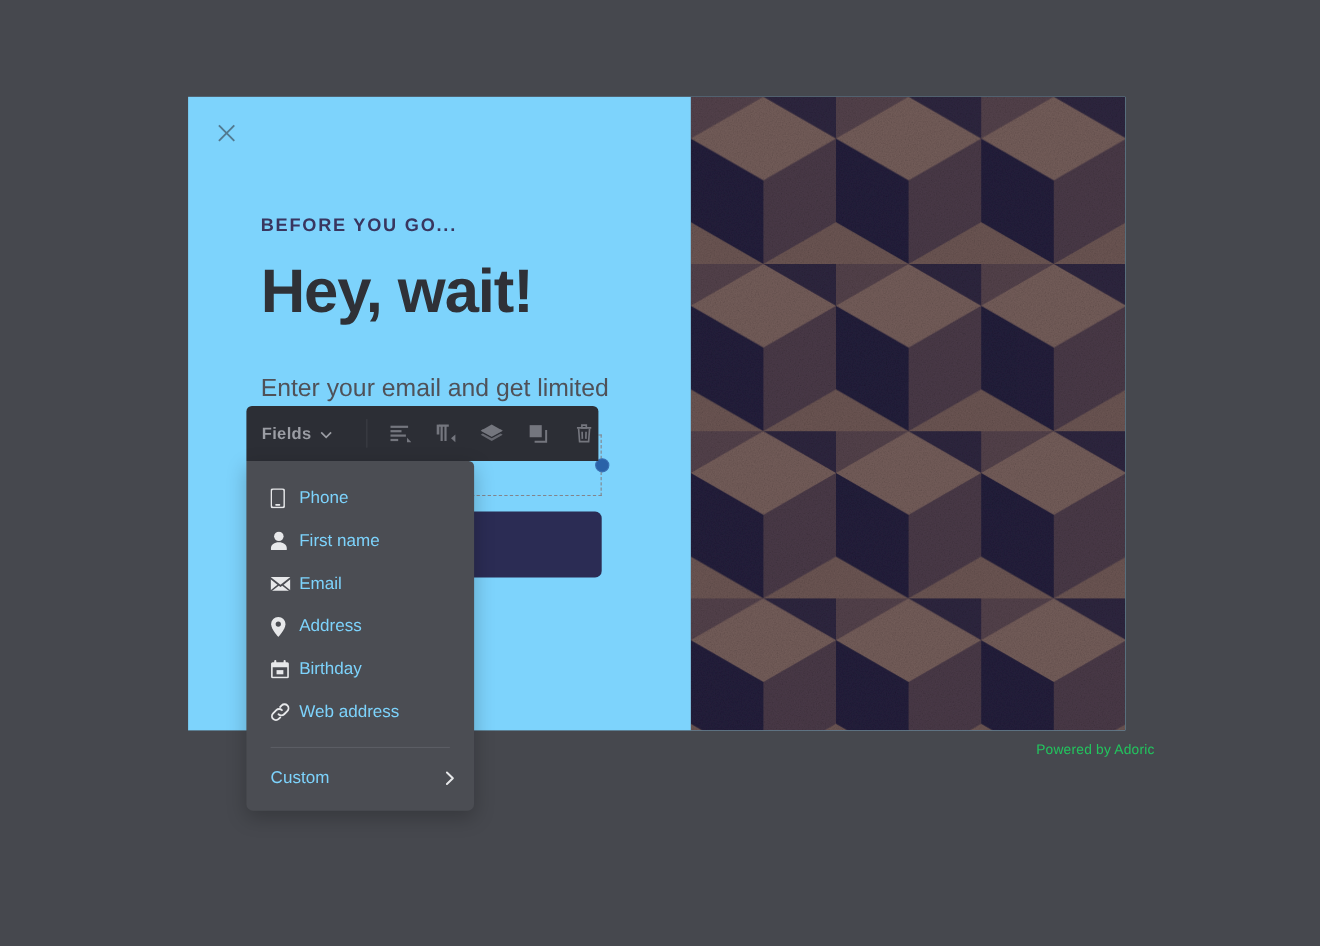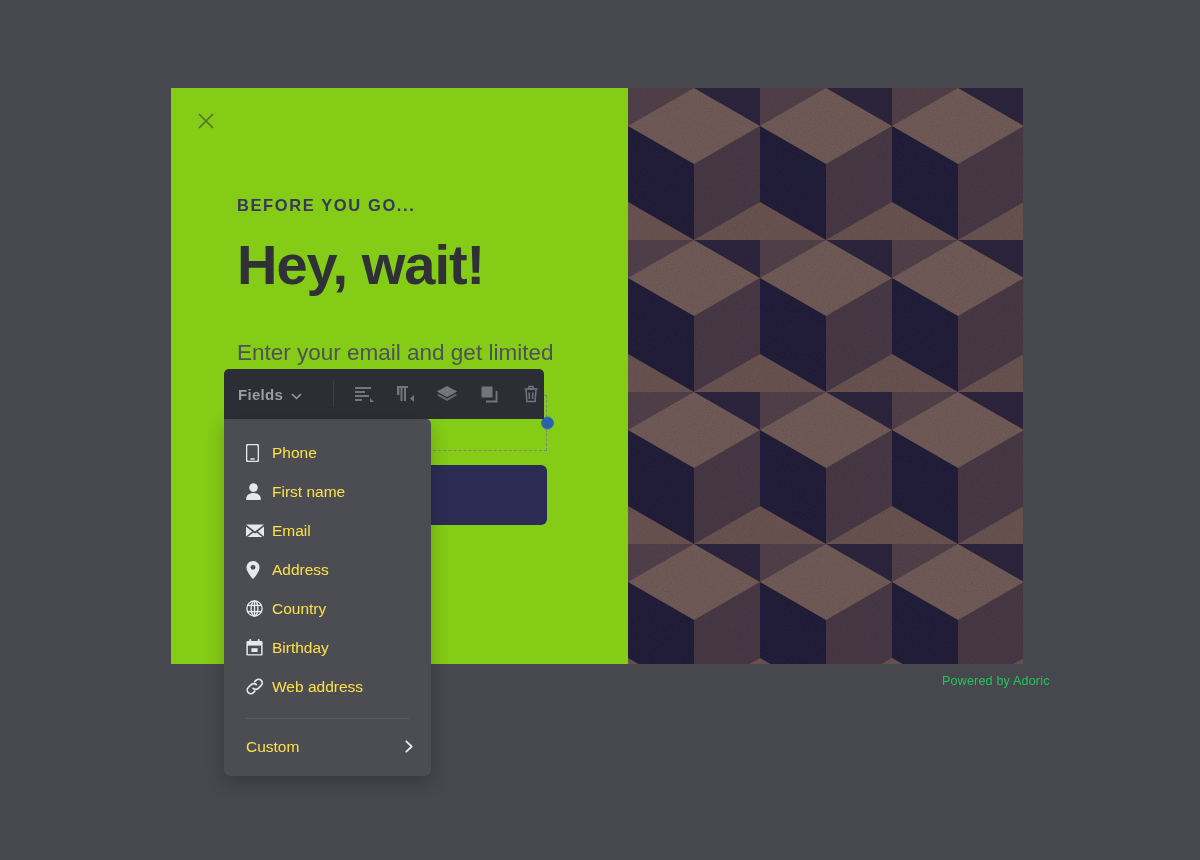--- a/index.html
+++ b/index.html
@@ -17,21 +17,21 @@
     position: relative;
     width: 1200px; height: 860px;
     background: #46484e;
   }
 
   
   #popup {
     position: absolute;
     left: 171px; top: 88px;
     width: 852px; height: 576px;
-    background: #84cc16;
+    background: #7dd3fc;
     display: flex;
     overflow: hidden;
   }
 
   #popup-left {
     position: relative;
     width: 457px;
     height: 100%;
     padding: 0;
   }
@@ -181,21 +181,21 @@
     border-radius: 0 5px 6px 6px;
     padding: 14px 0 10px 0;
     z-index: 21;
     box-shadow: 0 6px 18px rgba(0,0,0,.22);
   }
   .menu-item {
     display: flex;
     align-items: center;
     height: 39px;
     padding: 0 18px 0 22px;
-    color: #fde047;
+    color: #7dd3fc;
     font-size: 15.5px;
     cursor: pointer;
   }
   .mi-icon {
     width: 26px;
     flex: 0 0 26px;
     display: flex;
     align-items: center;
     color: #e7e8ea;
   }
@@ -364,32 +364,20 @@
     <div class="menu-item">
       <span class="mi-icon">
         <svg width="14" height="18" viewBox="0 0 14 18" fill="#e7e8ea">
           <path d="M7 0C3.4 0 .5 2.9.5 6.5.5 11.4 7 18 7 18s6.5-6.6 6.5-11.5C13.5 2.9 10.6 0 7 0z"></path>
           <circle cx="7" cy="6.3" r="2.4" fill="#4b4d53"></circle>
         </svg>
       </span>
       <span class="mi-label">Address</span>
     </div>
 
-    <div class="menu-item">
-      <span class="mi-icon">
-        <svg width="17" height="17" viewBox="0 0 17 17" fill="none" stroke="#e7e8ea" stroke-width="1.4">
-          <circle cx="8.5" cy="8.5" r="7.6"></circle>
-          <ellipse cx="8.5" cy="8.5" rx="3.4" ry="7.6"></ellipse>
-          <line x1="1" y1="5.4" x2="16" y2="5.4"></line>
-          <line x1="1" y1="11.6" x2="16" y2="11.6"></line>
-          <line x1="8.5" y1="0.9" x2="8.5" y2="16.1"></line>
-        </svg>
-      </span>
-      <span class="mi-label">Country</span>
-    </div>
 
     <div class="menu-item">
       <span class="mi-icon">
         <svg width="17" height="17" viewBox="0 0 17 17" fill="#e7e8ea">
           <rect x="0.4" y="2" width="16.2" height="14.6" rx="1.4"></rect>
           <rect x="1.9" y="6.6" width="13.2" height="8.6" fill="#4b4d53"></rect>
           <rect x="3.3" y="0" width="1.9" height="4" rx="0.9"></rect>
           <rect x="11.8" y="0" width="1.9" height="4" rx="0.9"></rect>
           <rect x="5.4" y="9.2" width="6.2" height="3.8" fill="#e7e8ea"></rect>
         </svg>

